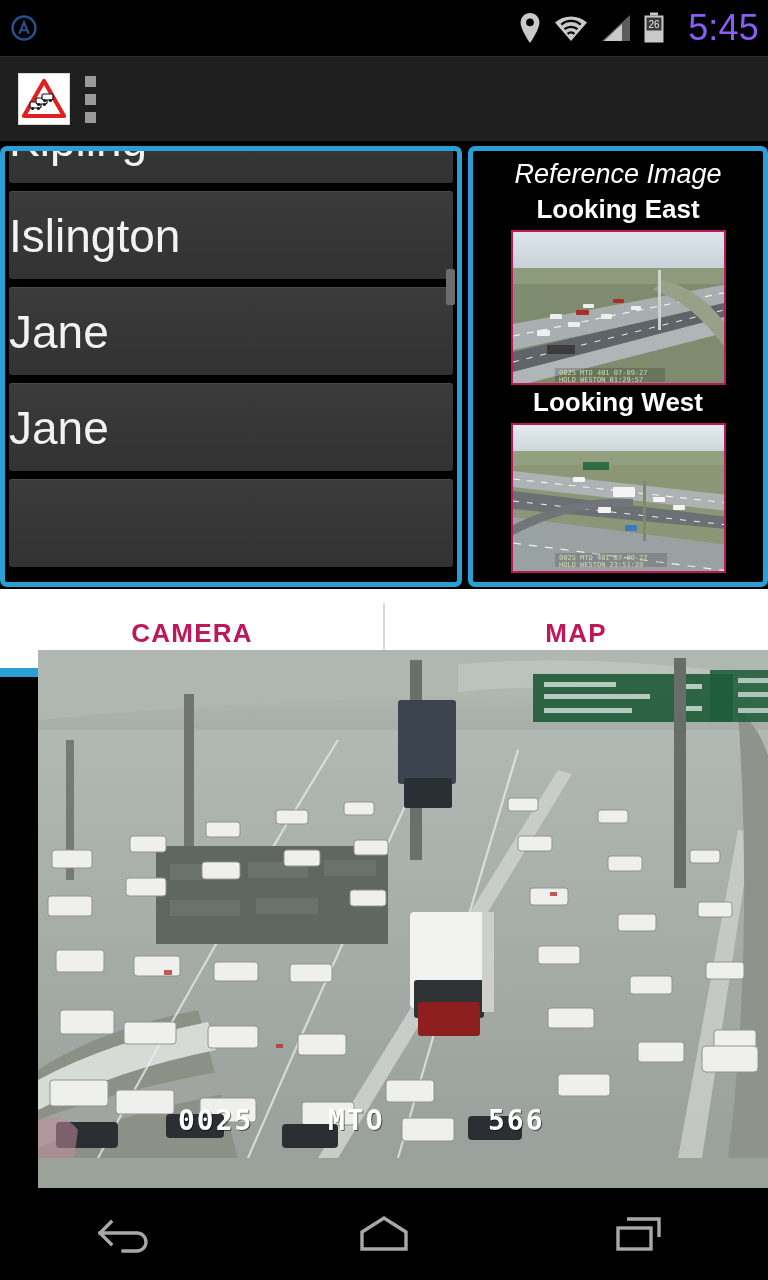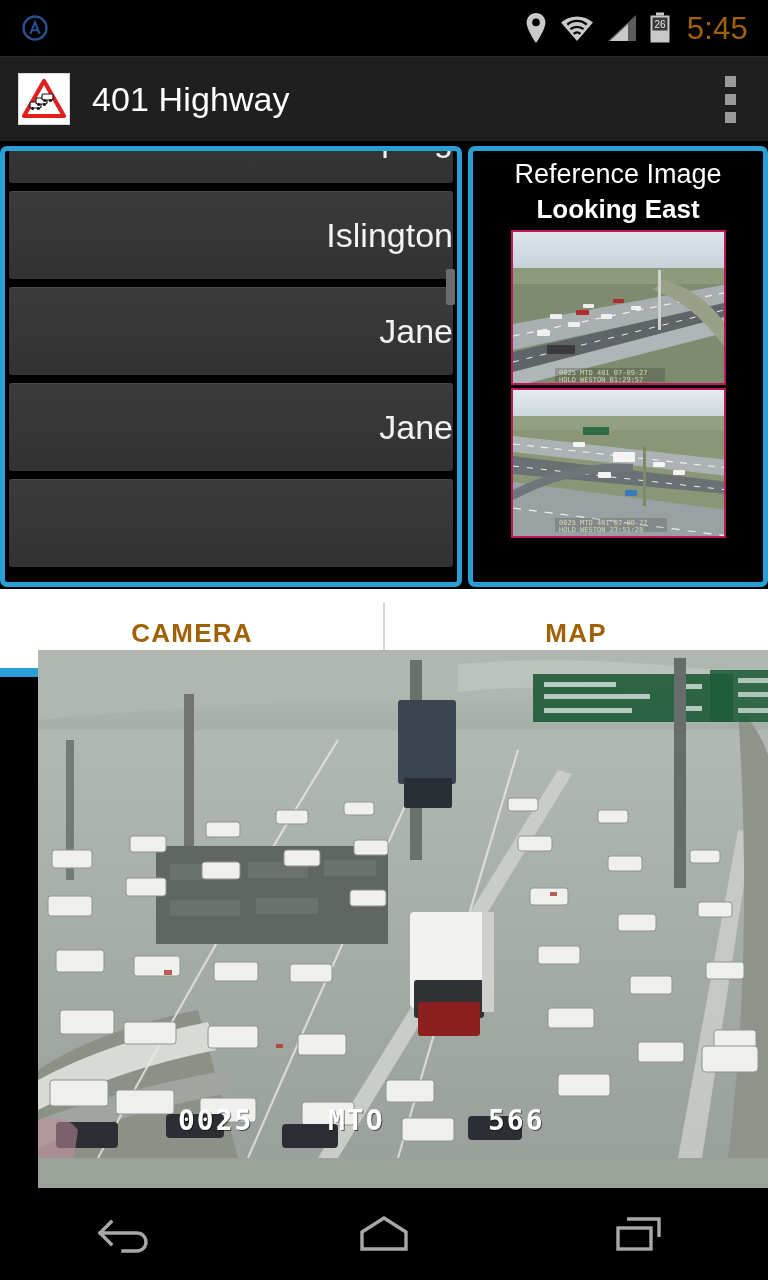--- a/index.html
+++ b/index.html
@@ -8,28 +8,28 @@
     background:#000;
     font-family:"Liberation Sans", sans-serif;
     overflow:hidden;
   }
   #screen { position:relative; width:768px; height:1280px; background:#000; }
 
   
   .statusbar{
     position:absolute; left:0; top:0; width:768px; height:56px;
     background:#000; display:flex; align-items:center;
-    padding:0 20px;
+    padding:0 9px;
   }
   .sb-left{ display:flex; align-items:center; gap:8px; flex:1; }
   .sb-right{ display:flex; align-items:center; gap:11px; }
   .notif-a{ width:30px; height:30px; }
   .sb-time{
-    color:#a16207; font-size:31px; font-weight:400; letter-spacing:0.2px;
-    margin-left:5px; line-height:1;
+    color:#8b5cf6; font-size:36px; font-weight:400; letter-spacing:0.2px;
+    margin-left:12px; line-height:1;
   }
   .sb-ico{ display:block; }
   .statusbar-underline{
     position:absolute; left:0; top:56px; width:768px; height:1px;
     background:#2b2b2b;
   }
 
   
   .appbar{
     position:absolute; left:0; top:57px; width:768px; height:84px;
@@ -64,60 +64,60 @@
     background:#000; overflow:hidden;
   }
   .listinner{
     position:absolute; left:0; top:-56px; width:100%;
   }
   .list-item{
     height:88px; margin:0 4px 8px 4px;
     background:linear-gradient(#3b3b3b,#323232);
     border-top:1px solid #4a4a4a;
     border-radius:3px;
-    display:flex; align-items:center; justify-content:flex-end;
-    color:#f2f2f2; font-size:34px; font-weight:400;
+    display:flex; align-items:center; justify-content:flex-start;
+    color:#f2f2f2; font-size:46px; font-weight:400;
     cursor:pointer;
   }
   .scrollthumb{
     position:absolute; right:2px; top:118px; width:9px; height:36px;
     background:#6d6d6d; border-radius:2px;
   }
 
   
   .refpanel{
     position:relative;
     width:300px; height:441px; margin-top:5px; margin-left:6px;
     border:5px solid #2a9fd6; border-radius:7px;
     background:#000; overflow:hidden;
     display:flex; flex-direction:column; align-items:center;
   }
   .ref-title{
     color:#fff; font-size:27px; line-height:35px; text-align:center;
-    margin-top:6px; font-weight:400;
+    margin-top:6px; font-weight:400;font-style:italic;
   }
   .ref-sub{
     color:#fff; font-size:26px; line-height:35px; text-align:center;
     font-weight:700;
   }
   .ref-thumb{
     width:215px; height:155px; margin-top:3px;
     position:relative; overflow:hidden; background:#8d9a86;
     border:2px solid #be185d;
   }
   .ref-thumb2{ height:150px; }
 
   
   .tabs{
     position:absolute; left:0; top:589px; width:768px; height:88px;
     background:#fff; display:flex;
   }
   .tab{
     flex:1; display:flex; align-items:center; justify-content:center;
-    color:#a16207; font-size:26px; font-weight:bold; letter-spacing:1.2px;
+    color:#be185d; font-size:26px; font-weight:bold; letter-spacing:1.2px;
     cursor:pointer; position:relative;
   }
   .tab.sel::after{
     content:""; position:absolute; left:0; bottom:0; width:100%; height:9px;
     background:#2a9fd6;
   }
   .tab-div{
     position:absolute; left:383px; top:14px; width:2px; height:57px;
     background:#d6d6d6;
   }
@@ -217,21 +217,20 @@
             <circle cx="8.4" cy="14.4" r="1.5" fill="#111"></circle>
           <rect x="6" y="4" width="11" height="6" rx="1.4" fill="#fff" stroke="#111" stroke-width="1.2"></rect>
           <circle cx="8.6" cy="10.4" r="1.5" fill="#111"></circle>
             <circle cx="14.4" cy="10.4" r="1.5" fill="#111"></circle>
           <rect x="12" y="0" width="11" height="6" rx="1.4" fill="#fff" stroke="#111" stroke-width="1.2"></rect>
           <circle cx="14.6" cy="6.4" r="1.5" fill="#111"></circle>
             <circle cx="20.4" cy="6.4" r="1.5" fill="#111"></circle>
         </g>
       </svg>
     </span>
-    <span class="app-title">401 Highway</span>
     <span class="overflow">
       <i></i>
       <i></i>
       <i></i>
     </span>
   </div>
 
   <div class="toprow">
 
     <div class="listpanel">
@@ -291,20 +290,21 @@
           </g>
           <g fill="#3b3b3b">
               <rect x="34" y="113" width="28" height="9" rx="1"></rect>
             </g>
           <rect x="42" y="136" width="110" height="14" fill="#1a1a1a" opacity=".2"></rect>
           <text x="46" y="143" font-family="DejaVu Sans Mono, monospace" font-size="7" fill="#cfd8b0">0025  MTO  401 07-09-27</text>
           <text x="46" y="150" font-family="DejaVu Sans Mono, monospace" font-size="7" fill="#cfd8b0">HOLD  WESTON   01:29:57</text>
         </svg>
       </div>
 
+      <div class="ref-sub">Looking West</div>
 
       <div class="ref-thumb ref-thumb2">
         <svg width="215" height="150" viewBox="0 0 215 150" preserveAspectRatio="none">
           <defs>
             <linearGradient id="skyW" x1="0" y1="0" x2="0" y2="1">
               <stop offset="0" stop-color="#e6ecf0"></stop>
                 <stop offset="1" stop-color="#c9d3d8"></stop>
             </linearGradient>
           </defs>
           <rect width="215" height="30" fill="url(#skyW)"></rect>

